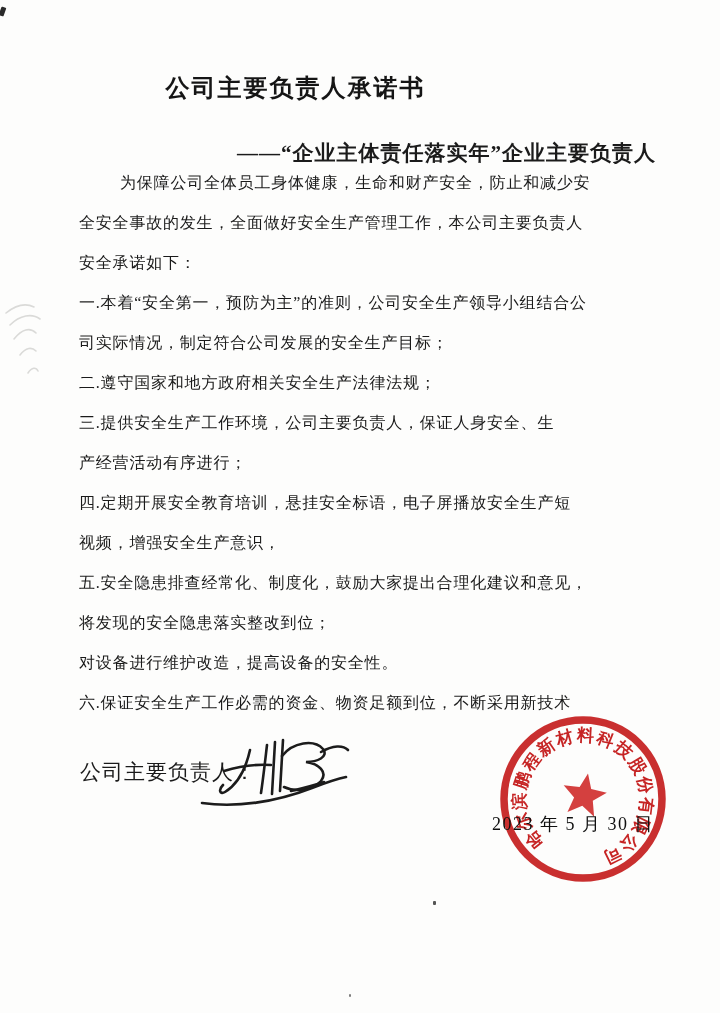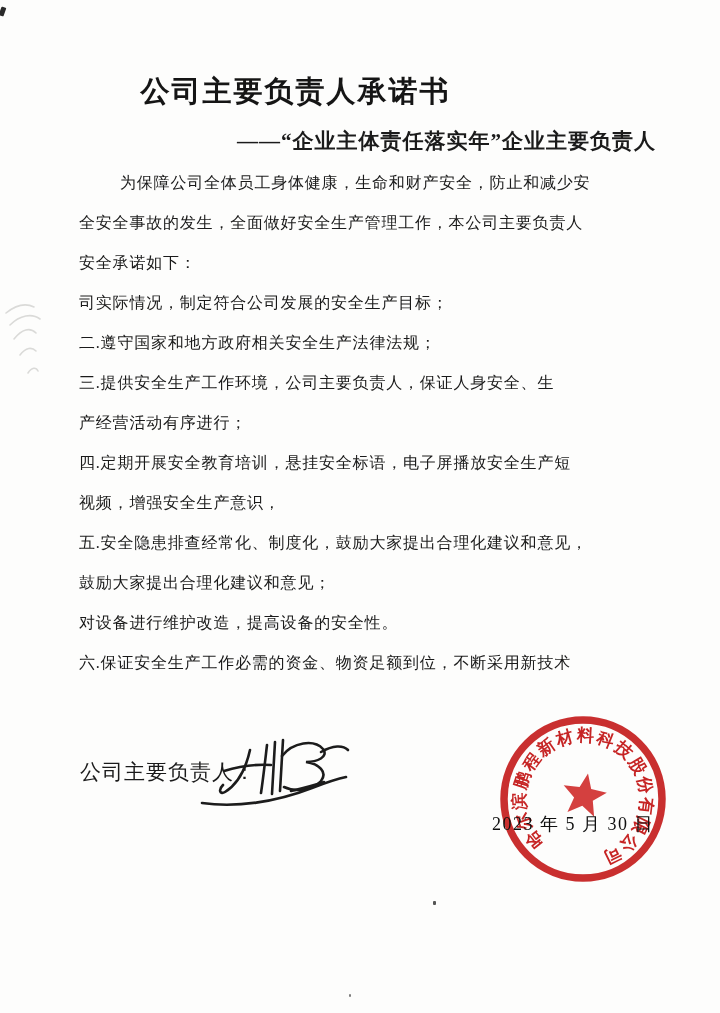--- a/index.html
+++ b/index.html
@@ -6,25 +6,25 @@
   body{
     width:720px;height:1013px;position:relative;overflow:hidden;
     background:#ffffff;
     font-family:"Liberation Serif","DejaVu Serif",serif;
   }
   .page{
     position:absolute;inset:0;background:#fdfdfc;color:#1d1d1d;
   }
   .doc-title{
     position:absolute;top:72px;left:0;width:591px;margin:0;
-    text-align:center;font-size:29px;font-weight:bold;letter-spacing:2px;
+    text-align:center;font-size:24px;font-weight:bold;letter-spacing:2px;
     color:#151515;
   }
   .doc-subtitle{
-    position:absolute;top:127px;right:64px;margin:0;
+    position:absolute;top:139px;right:64px;margin:0;
     font-size:21px;font-weight:600;letter-spacing:1px;color:#1b1b1b;
     white-space:nowrap;
   }
   .doc-body{
     position:absolute;top:163px;left:79px;width:572px;
     font-size:16px;letter-spacing:0.8px;color:#1a1a1a;
   }
   .body-line{
     height:40px;line-height:40px;white-space:nowrap;overflow:visible;
   }
@@ -62,28 +62,29 @@
 <div class="page">
 
   <h1 class="doc-title">公司主要负责人承诺书</h1>
 
   <p class="doc-subtitle">——“企业主体责任落实年”企业主要负责人</p>
 
   <div class="doc-body" id="doc-body">
       <div class="body-line indent">为保障公司全体员工身体健康，生命和财产安全，防止和减少安</div>
       <div class="body-line">全安全事故的发生，全面做好安全生产管理工作，本公司主要负责人</div>
       <div class="body-line">安全承诺如下：</div>
+      <div class="body-line">一.本着“安全第一，预防为主”的准则，公司安全生产领导小组结合公</div>
       <div class="body-line">司实际情况，制定符合公司发展的安全生产目标；</div>
       <div class="body-line">二.遵守国家和地方政府相关安全生产法律法规；</div>
       <div class="body-line">三.提供安全生产工作环境，公司主要负责人，保证人身安全、生</div>
       <div class="body-line">产经营活动有序进行；</div>
       <div class="body-line">四.定期开展安全教育培训，悬挂安全标语，电子屏播放安全生产短</div>
       <div class="body-line">视频，增强安全生产意识，</div>
       <div class="body-line">五.安全隐患排查经常化、制度化，鼓励大家提出合理化建议和意见，</div>
-      <div class="body-line">鼓励大家提出合理化建议和意见；</div>
+      <div class="body-line">将发现的安全隐患落实整改到位；</div>
       <div class="body-line">对设备进行维护改造，提高设备的安全性。</div>
       <div class="body-line">六.保证安全生产工作必需的资金、物资足额到位，不断采用新技术</div>
     </div>
 
   <span class="sig-label">公司主要负责人：</span>
 
   <svg class="sig-svg" viewBox="0 0 172 88" fill="none" stroke="#1c1c1c" stroke-width="2.6" stroke-linecap="round">
     <path d="M 30 41 C 46 36 60 34 77 35"></path>
     <path d="M 56 20 C 52 38 44 54 31 62 C 26 65 24 60 29 55"></path>
     <path d="M 73 15 C 71 32 69 50 67 63"></path>

